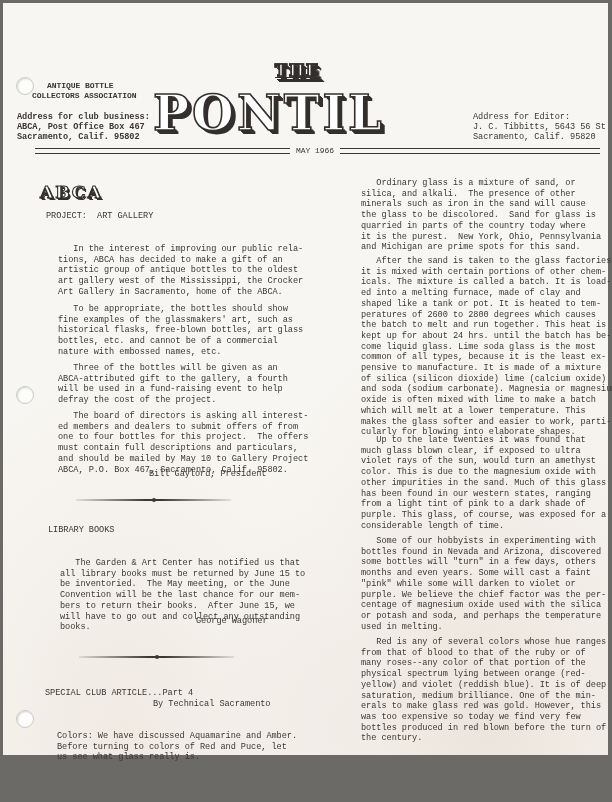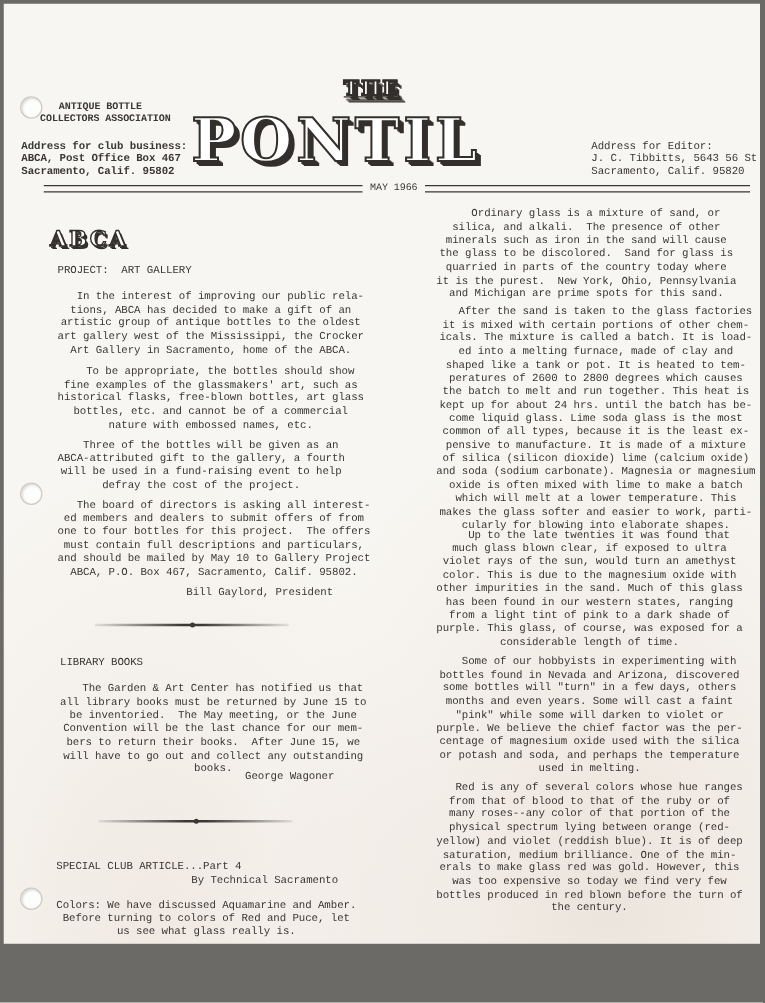--- a/index.html
+++ b/index.html
@@ -26,21 +26,21 @@
     font-weight: bold; color: #ffffff; letter-spacing: 1px;
     -webkit-text-stroke: 1.6px #332f2c;
     text-shadow: 2px 2px 0 #332f2c, 3px 3px 0 #332f2c, 4px 4px 0 #332f2c;
   }
   .rule-double { position: absolute; height: 4px; border-top: 1.5px solid #3a3735; border-bottom: 1.5px solid #3a3735; }
   .divider {
     position: absolute; height: 2px;
     background: linear-gradient(to right, rgba(58,55,53,0.1), #3a3735 45%, #3a3735 55%, rgba(58,55,53,0.1));
   }
   .divider .dot { position: absolute; left: 50%; top: -1px; width: 4px; height: 4px; background: #3a3735; border-radius: 50%; margin-left: -2px; }
-  p.para { margin: 0; text-align: center; }
+  p.para { margin: 12px; }
 </style>
 </head>
 <body>
 
 <div class="page">
 
   <div class="hole" style="left:13px; top:74px;"></div>
   <div class="hole" style="left:13px; top:383px;"></div>
   <div class="hole" style="left:13px; top:707px;"></div>
 

